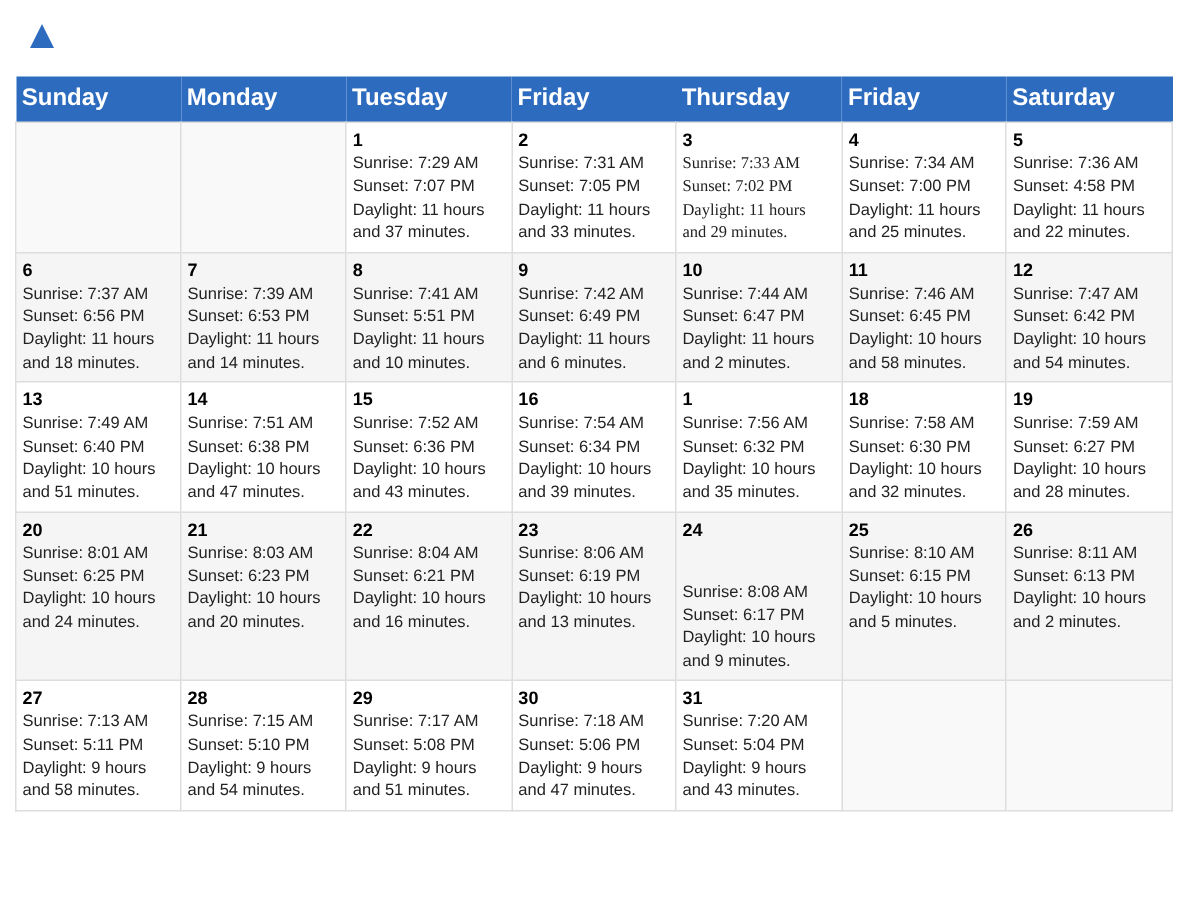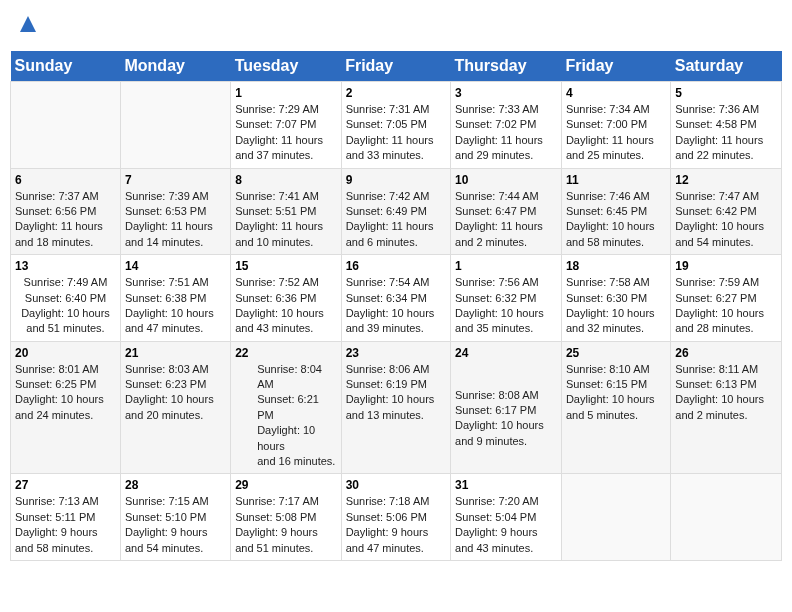--- a/index.html
+++ b/index.html
@@ -129,21 +129,21 @@
         </td>
         <td>
           <span class="day-number">2</span>
           <div class="day-info" style="white-space: pre-line;">Sunrise: 7:31 AM
 Sunset: 7:05 PM
 Daylight: 11 hours
 and 33 minutes.</div>
         </td>
         <td>
           <span class="day-number">3</span>
-          <div class="day-info" style="white-space: pre-line;">Sunrise: 7:33 AM
+          <div class="day-info" style="white-space: pre-line; font-family: Liberation Serif, serif;">Sunrise: 7:33 AM
 Sunset: 7:02 PM
 Daylight: 11 hours
 and 29 minutes.</div>
         </td>
         <td>
           <span class="day-number">4</span>
           <div class="day-info" style="white-space: pre-line;">Sunrise: 7:34 AM
 Sunset: 7:00 PM
 Daylight: 11 hours
 and 25 minutes.</div>
@@ -203,21 +203,21 @@
           <span class="day-number">12</span>
           <div class="day-info" style="white-space: pre-line;">Sunrise: 7:47 AM
 Sunset: 6:42 PM
 Daylight: 10 hours
 and 54 minutes.</div>
         </td>
       </tr>
       <tr>
         <td>
           <span class="day-number">13</span>
-          <div class="day-info" style="white-space: pre-line; text-align: center;">Sunrise: 7:49 AM
+          <div class="day-info" style="white-space: pre-line;">Sunrise: 7:49 AM
 Sunset: 6:40 PM
 Daylight: 10 hours
 and 51 minutes.</div>
         </td>
         <td>
           <span class="day-number">14</span>
           <div class="day-info" style="white-space: pre-line;">Sunrise: 7:51 AM
 Sunset: 6:38 PM
 Daylight: 10 hours
 and 47 minutes.</div>
@@ -268,21 +268,21 @@
         </td>
         <td>
           <span class="day-number">21</span>
           <div class="day-info" style="white-space: pre-line;">Sunrise: 8:03 AM
 Sunset: 6:23 PM
 Daylight: 10 hours
 and 20 minutes.</div>
         </td>
         <td>
           <span class="day-number">22</span>
-          <div class="day-info" style="white-space: pre-line; margin-left: 22px;">Sunrise: 8:04 AM
+          <div class="day-info" style="white-space: pre-line;">Sunrise: 8:04 AM
 Sunset: 6:21 PM
 Daylight: 10 hours
 and 16 minutes.</div>
         </td>
         <td>
           <span class="day-number">23</span>
           <div class="day-info" style="white-space: pre-line;">Sunrise: 8:06 AM
 Sunset: 6:19 PM
 Daylight: 10 hours
 and 13 minutes.</div>

